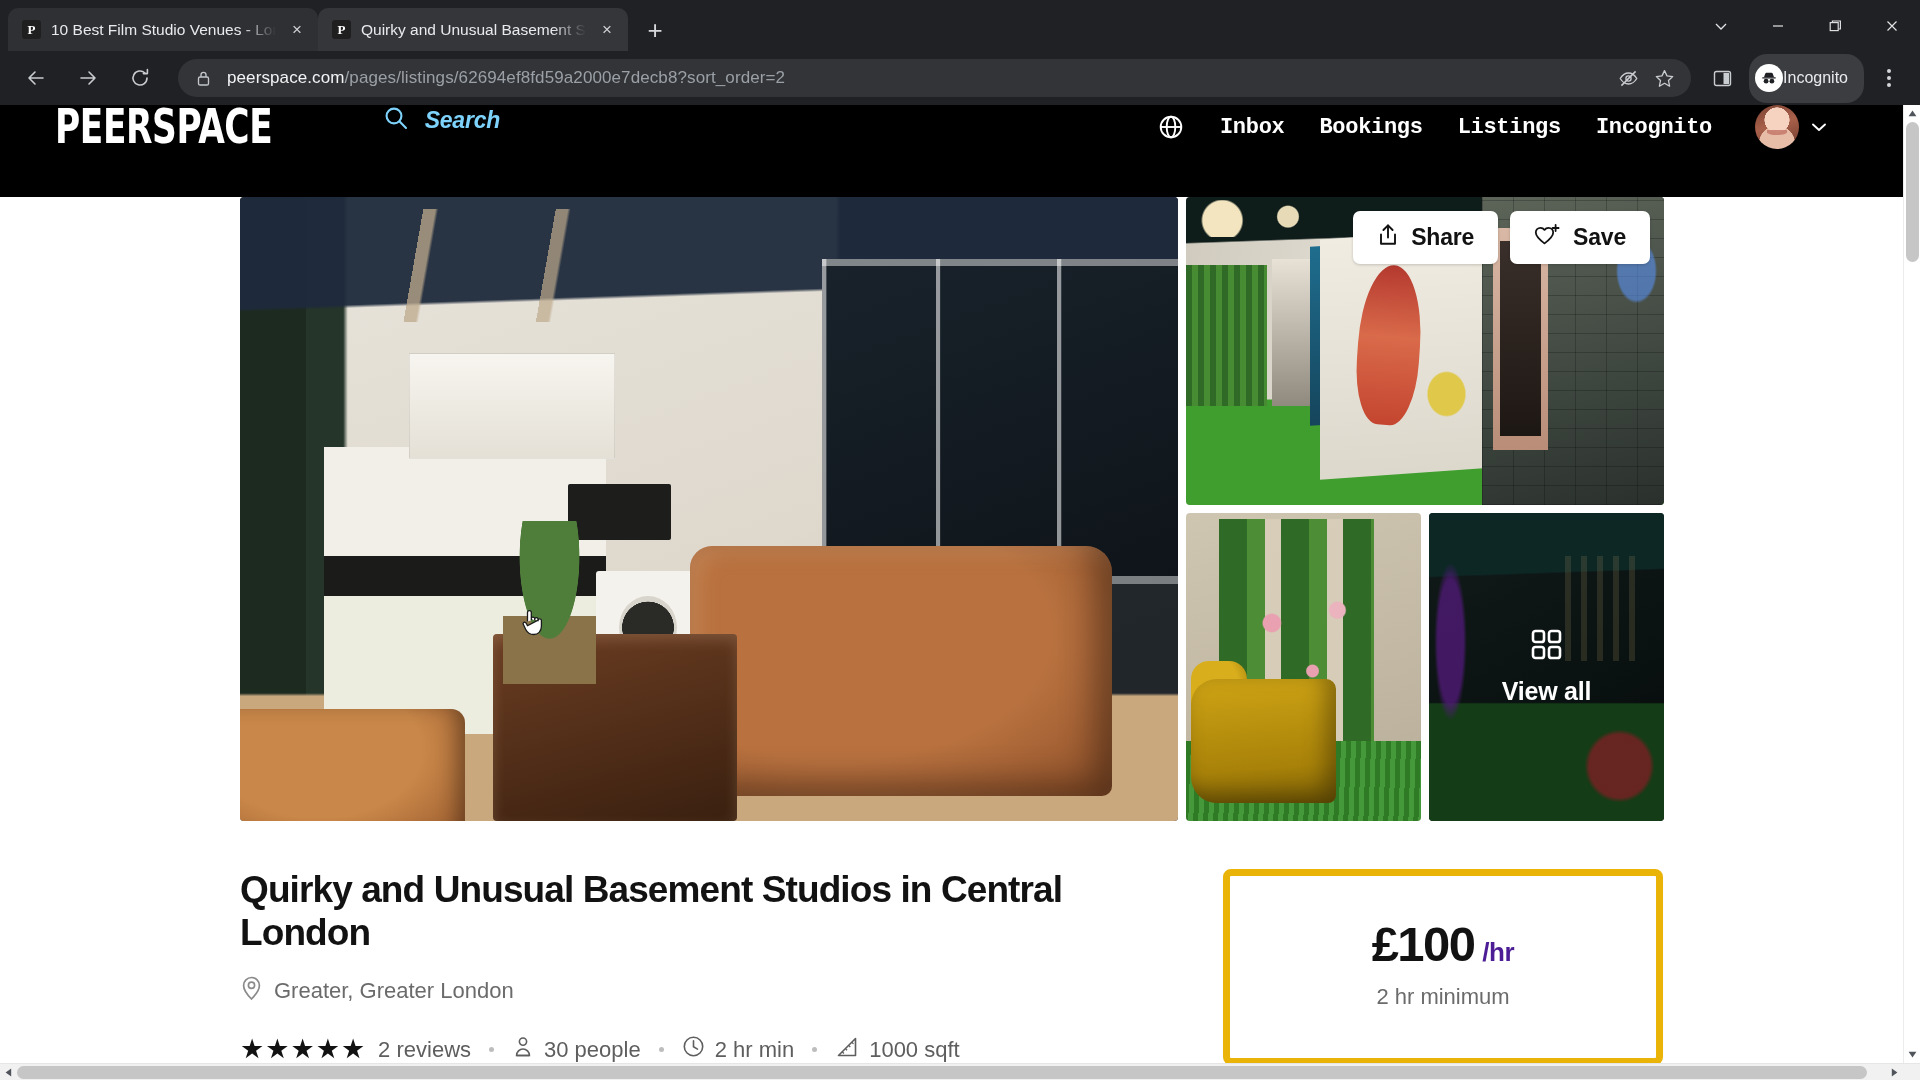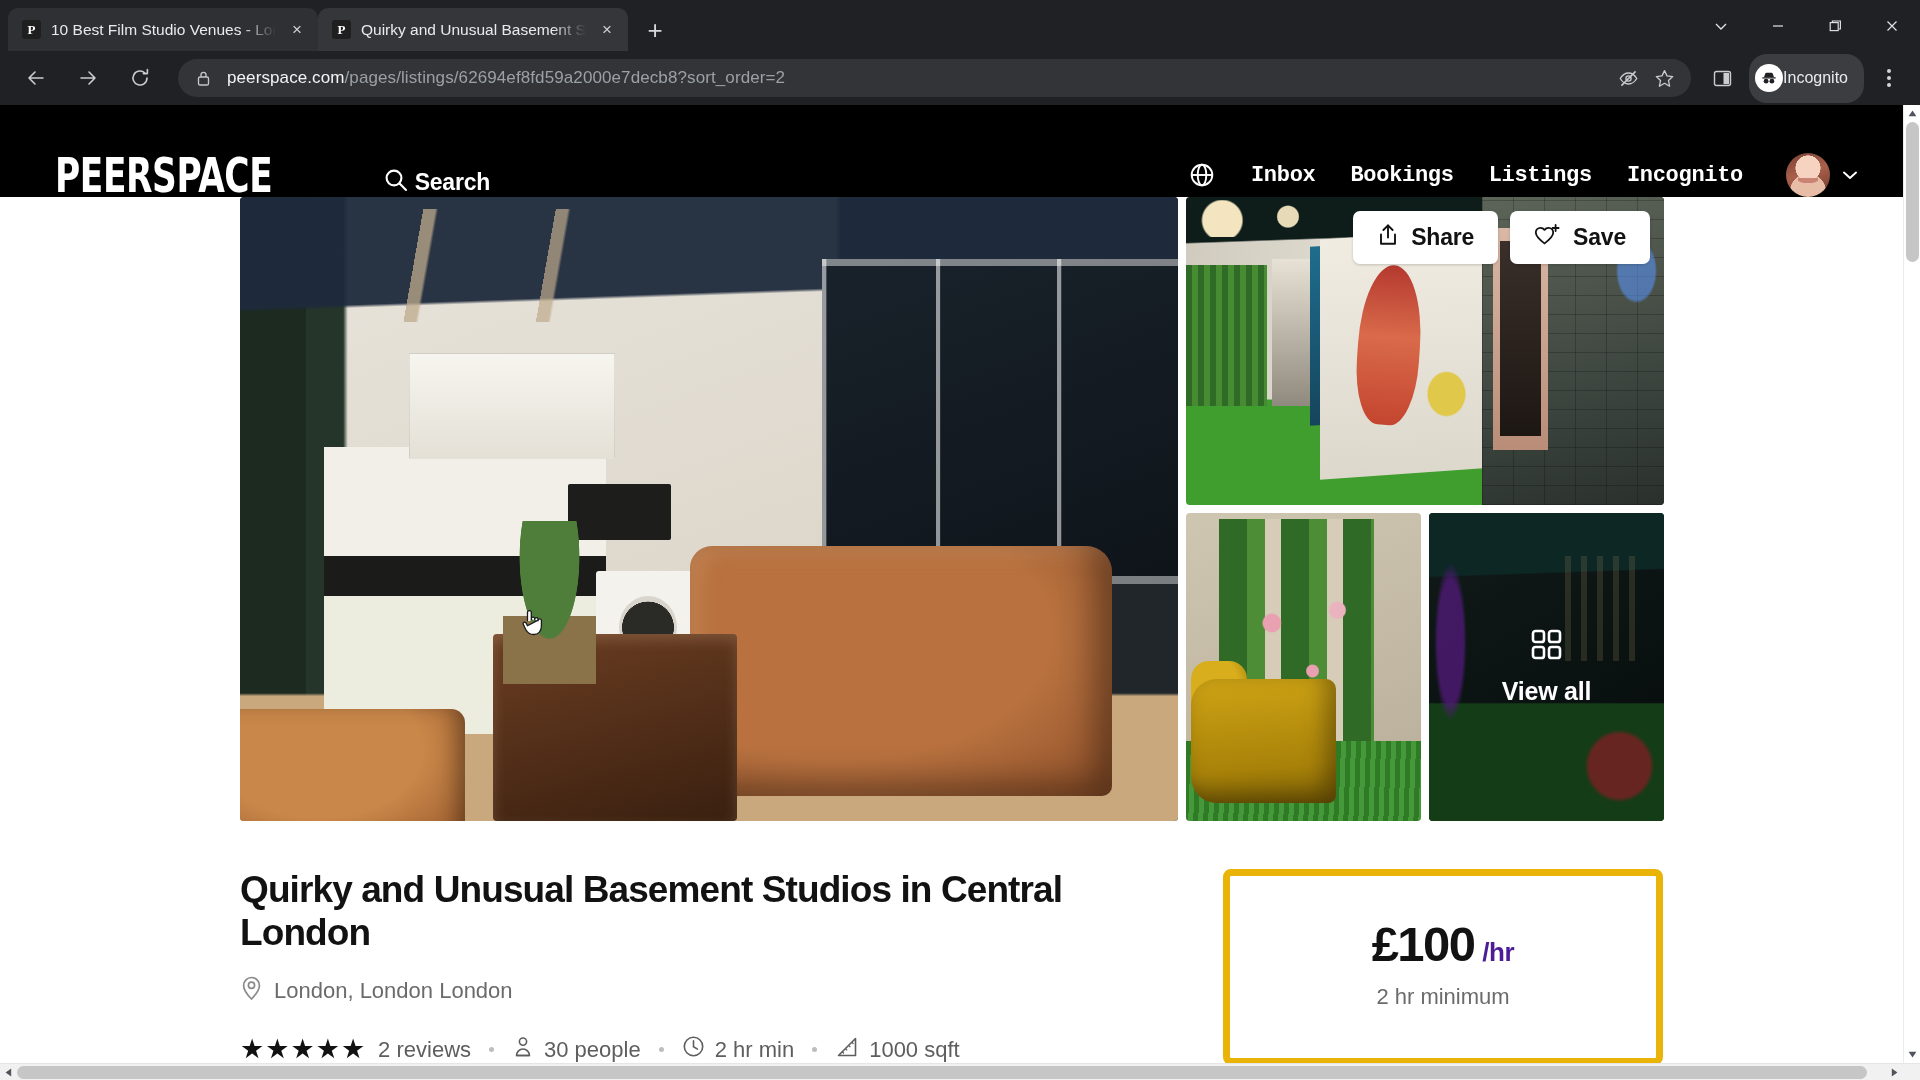--- a/index.html
+++ b/index.html
@@ -194,40 +194,41 @@
     position: relative;
     overflow: hidden;
     background: #fff;
   }
 
   
   .site-header {
     height: 92px;
     background: #000000;
     display: flex;
-    align-items: flex-end;
-    padding: 0 43px 0 55px;
+    align-items: flex-start;
+    padding: 0 74px 0 55px;
     position: relative;
   }
   .logo {
     font-family: "DejaVu Sans", sans-serif;
     color: #ffffff;
     font-size: 43px;
     font-weight: bold;
     letter-spacing: -0.5px;
     transform: scaleX(0.80) scaleY(1.12);
     transform-origin: left center;
     line-height: 1;
   }
   .hdr-search {
     display: flex;
     align-items: center;
-    gap: 6px;
+    gap: 16px;
     margin-left: 56px;
-    color: #ffffff;
+    color: #7dd3fc;
+    font-style: italic;
   }
   .hdr-search .label {
     font-size: 23px;
     font-weight: bold;
     letter-spacing: -0.2px;
   }
   .hdr-nav {
     margin-left: auto;
     display: flex;
     align-items: center;
@@ -951,21 +952,21 @@
               <div class="listing-left">
                 <h1 class="listing-title">Quirky and Unusual Basement Studios in Central London</h1>
 
                 <div class="listing-loc">
                   <span>
                     <svg width="23" height="26" viewBox="0 0 23 26">
                       <path d="M11.5 24S3.6 15.9 3.6 10.4a7.9 7.9 0 0 1 15.8 0C19.4 15.9 11.5 24 11.5 24z" fill="none" stroke="#8a8a8a" stroke-width="1.7"></path>
                       <circle cx="11.5" cy="10.3" r="3.1" fill="none" stroke="#8a8a8a" stroke-width="1.7"></circle>
                     </svg>
                   </span>
-                  <span>London, London London</span>
+                  <span>Greater, Greater London</span>
                 </div>
 
                 <div class="listing-stats">
                   <span class="stars">
                     <span>★</span>
                     <span>★</span>
                     <span>★</span>
                     <span>★</span>
                     <span>★</span>
                   </span>

